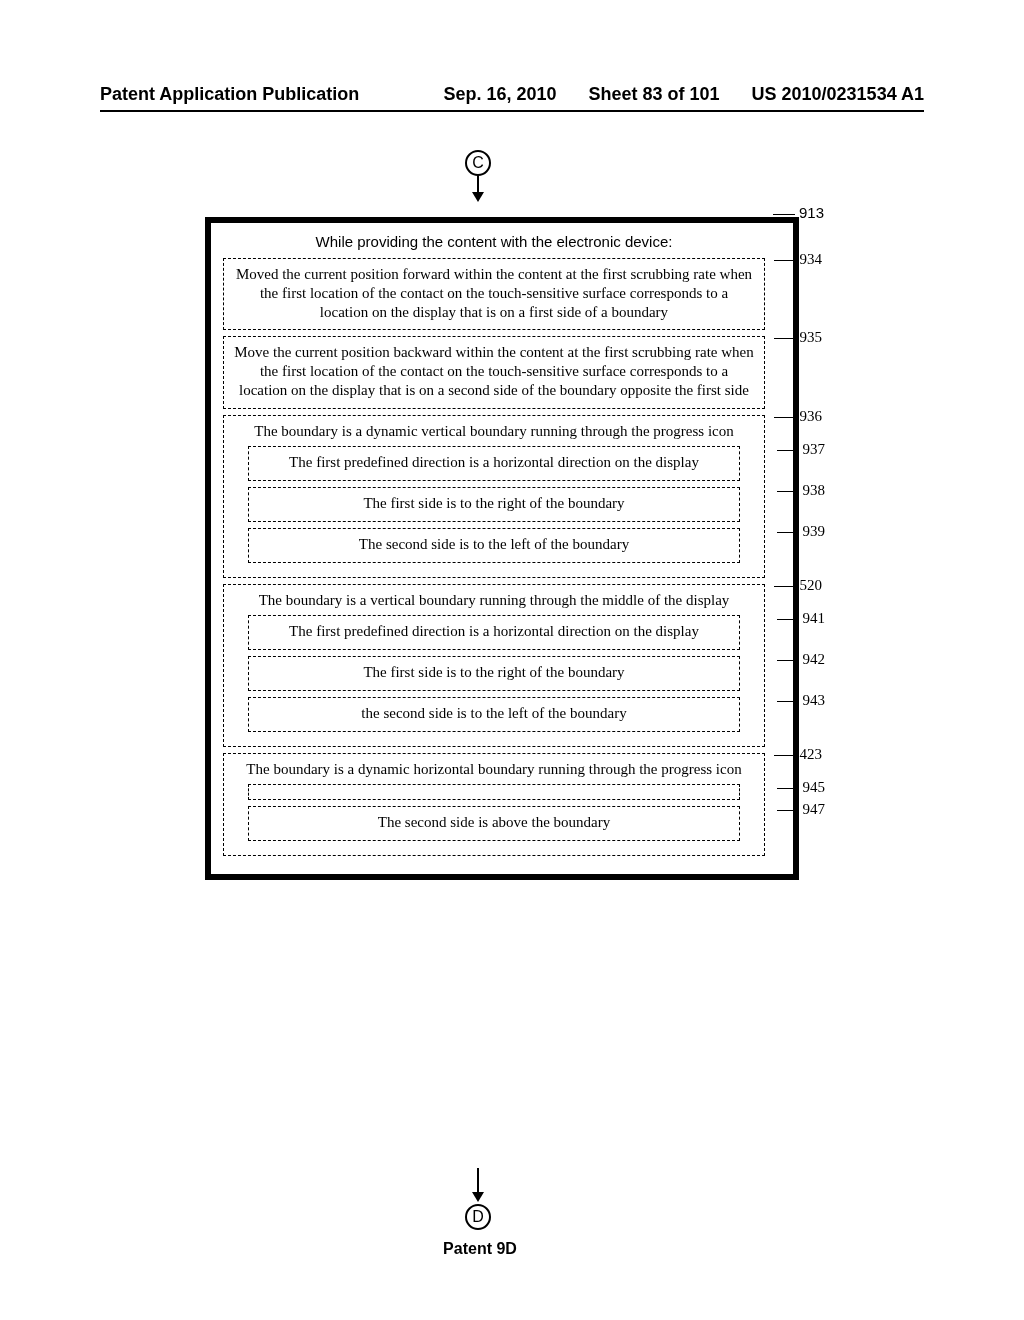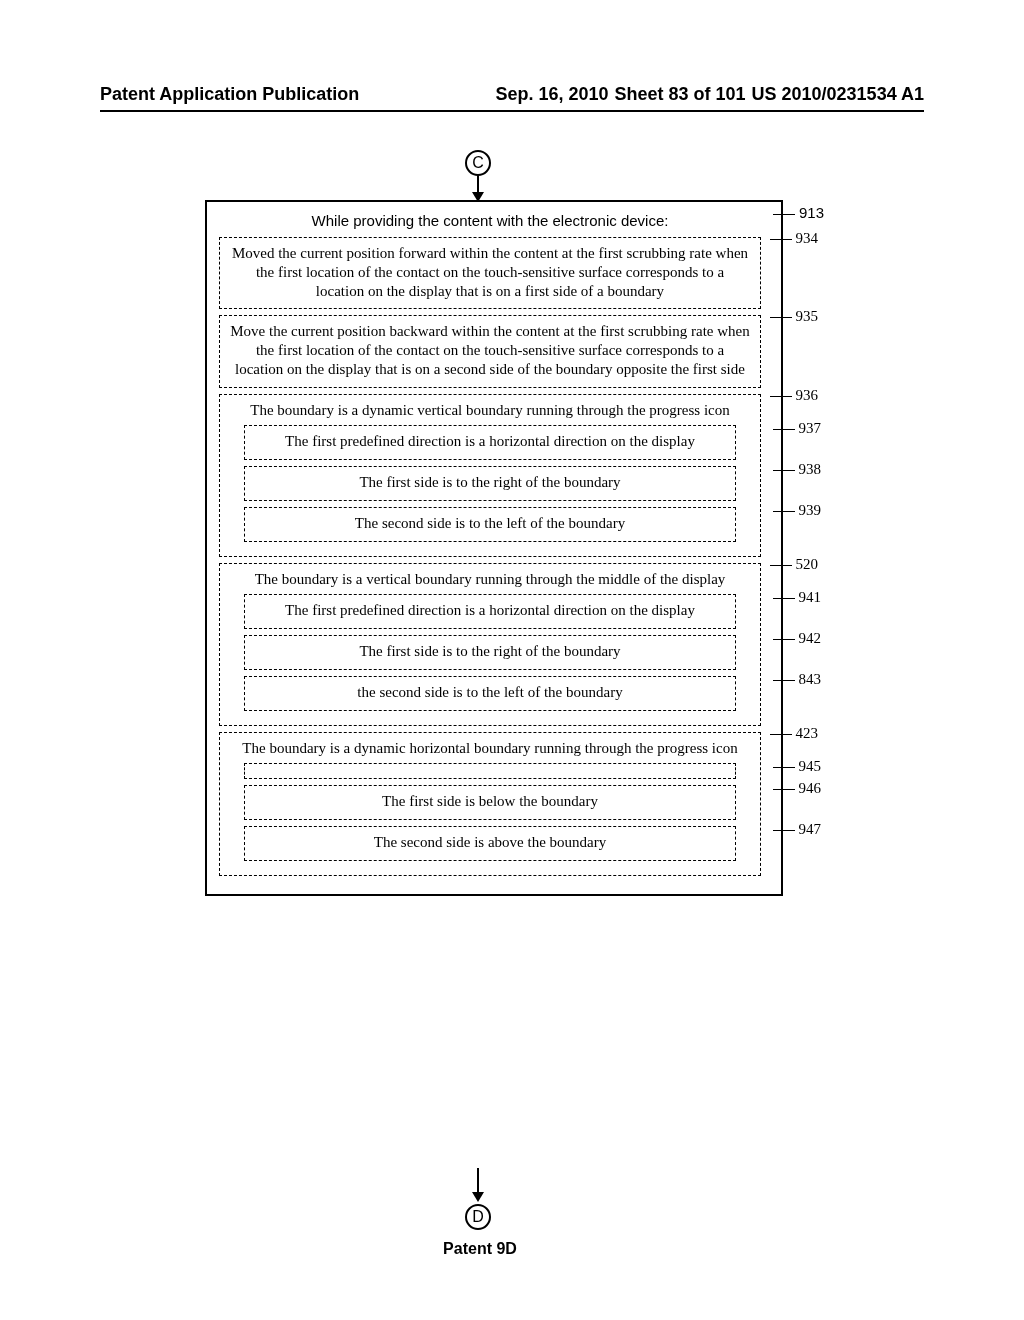--- a/index.html
+++ b/index.html
@@ -18,21 +18,21 @@
     left: 0;
     right: 0;
     padding: 0 100px;
     display: flex;
     justify-content: space-between;
     font-size: 18px;
     font-weight: bold;
   }
   .header-right {
     display: flex;
-    gap: 6px;
+    gap: 32px;
   }
   .header-sep {
     position: absolute;
     top: 110px;
     left: 100px;
     right: 100px;
     border-top: 2px solid #000;
   }
 
   .page-area {
@@ -87,24 +87,24 @@
     border: 2px solid #000;
     border-radius: 50%;
     text-align: center;
     font-size: 16px;
     line-height: 22px;
     background: #fff;
   }
 
   .outer-box {
     position: relative;
-    margin-top: 40px;
-    border: 2px solid #000000;
+    margin-top: 57px;
+    border: 6px solid #000000;
     width: 550px;
-    padding: 8px 16px 12px 8px;
+    padding: 8px 24px 12px 8px;
   }
   .outer-title {
     text-align: center;
     font-size: 15px;
     margin: 2px 0 8px 0;
   }
   .dashed-box {
     border: 1.5px dashed #000;
     margin: 6px 4px;
     padding: 6px 10px 8px 10px;
@@ -200,35 +200,31 @@
 
       <div class="dashed-box inner">
         <div class="ref" style="top:-6px; right:-86px;"><span class="tick"></span><span>941</span></div>
         <div class="dashed-text">The first predefined direction is a horizontal direction on the display</div>
       </div>
       <div class="dashed-box inner">
         <div class="ref" style="top:-6px; right:-86px;"><span class="tick"></span><span>942</span></div>
         <div class="dashed-text">The first side is to the right of the boundary</div>
       </div>
       <div class="dashed-box inner">
-        <div class="ref" style="top:-6px; right:-86px;"><span class="tick"></span><span>843</span></div>
+        <div class="ref" style="top:-6px; right:-86px;"><span class="tick"></span><span>943</span></div>
         <div class="dashed-text">the second side is to the left of the boundary</div>
       </div>
     </div>
 
     <div class="dashed-box">
       <div class="ref" style="top:-8px; right:-58px;"><span class="tick"></span><span>423</span></div>
       <div class="dashed-text">The boundary is a dynamic horizontal boundary running through the progress icon</div>
 
       <div class="dashed-box inner">
         <div class="ref" style="top:-6px; right:-86px;"><span class="tick"></span><span>945</span></div>
-      </div>
-      <div class="dashed-box inner">
-        <div class="ref" style="top:-6px; right:-86px;"><span class="tick"></span><span>946</span></div>
-        <div class="dashed-text">The first side is below the boundary</div>
       </div>
       <div class="dashed-box inner">
         <div class="ref" style="top:-6px; right:-86px;"><span class="tick"></span><span>947</span></div>
         <div class="dashed-text">The second side is above the boundary</div>
       </div>
     </div>
 
   </div>
 
   <div class="arrow-line-d"></div>

